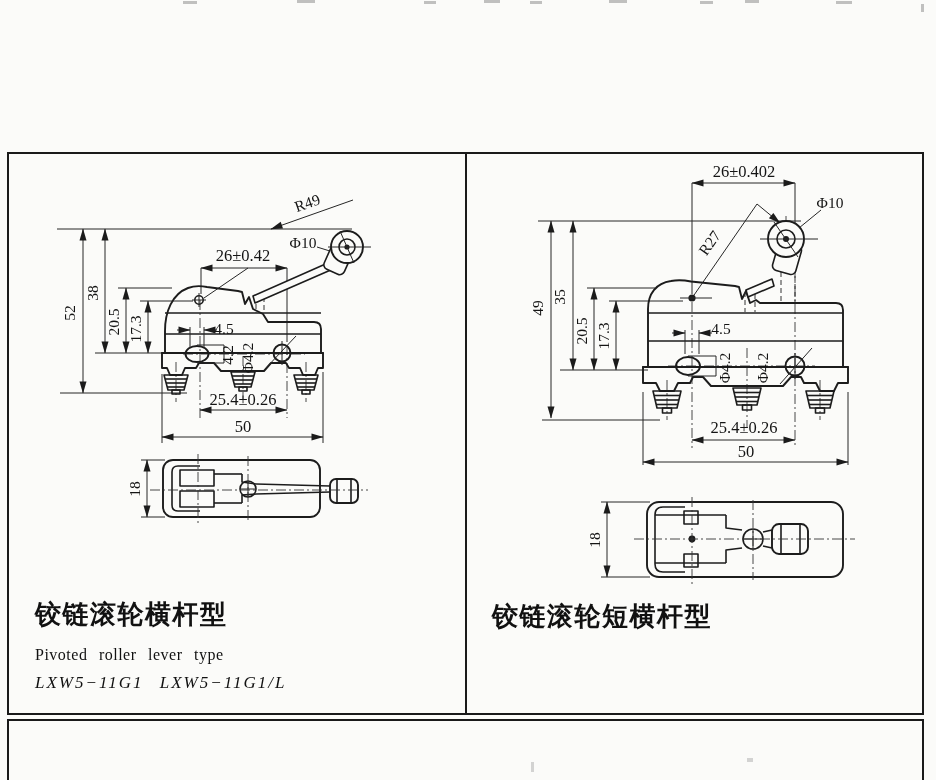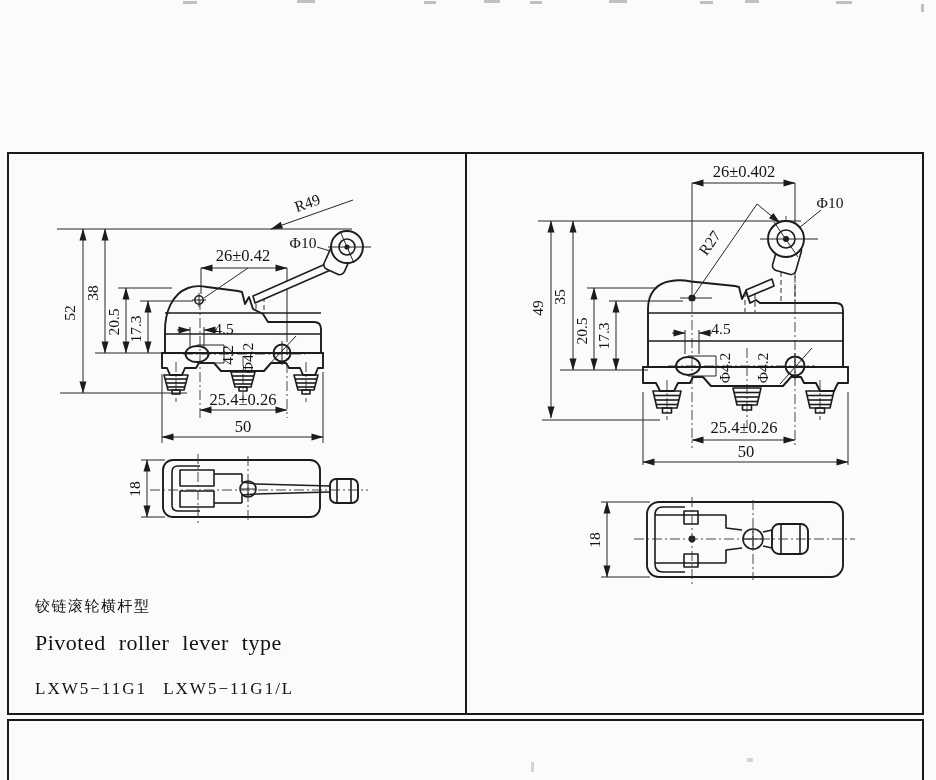--- a/index.html
+++ b/index.html
@@ -13,23 +13,23 @@
   .o{stroke:#1c1c1c;stroke-width:1.9;fill:none;stroke-linejoin:round;stroke-linecap:round;}
   .o2{stroke:#1c1c1c;stroke-width:1.6;fill:none;stroke-linejoin:round;}
   .t{stroke:#262626;stroke-width:1;fill:none;}
   .cl{stroke:#333;stroke-width:.9;fill:none;stroke-dasharray:10 3 2 3;}
   .h{stroke:#333;stroke-width:1;fill:none;stroke-dasharray:5 3;}
   .fw{fill:#fbfbf9;}
   .dim{font:15.5px "Liberation Serif",serif;fill:#141414;}
   .dimb{font:16.5px "Liberation Serif",serif;fill:#141414;}
   
   .caption{position:absolute;color:#111;}
-  .zh{font-family:"Liberation Sans",sans-serif;font-weight:normal;font-size:15px;letter-spacing:1.5px;margin:0;}
-  .en{font-family:"Liberation Serif",serif;font-size:22px;word-spacing:7px;letter-spacing:.5px;margin:14px 0 0 0;}
-  .model{font-family:"Liberation Serif",serif;font-size:17px;letter-spacing:2px;word-spacing:10px;margin:23px 0 0 0;}
+  .zh{font-family:"Liberation Sans",sans-serif;font-weight:bold;font-size:26px;letter-spacing:1.5px;margin:0;}
+  .en{font-family:"Liberation Serif",serif;font-size:16px;word-spacing:7px;letter-spacing:.5px;margin:14px 0 0 0;}
+  .model{font-family:"Liberation Serif",serif;font-size:17px;letter-spacing:2px;word-spacing:10px;margin:9px 0 0 0;font-style:italic;}
 </style>
 </head>
 <body>
 
 <div id="page">
 
   <div class="artifact" style="left:183px;top:1px;width:14px;height:3px"></div>
   <div class="artifact" style="left:297px;top:0;width:18px;height:3px"></div>
   <div class="artifact" style="left:424px;top:1px;width:12px;height:3px"></div>
   <div class="artifact" style="left:484px;top:0;width:16px;height:3px"></div>
@@ -303,15 +303,16 @@
     <line class="cl" x1="753" y1="500" x2="753" y2="580"></line>
     <line class="cl" x1="634" y1="539" x2="855" y2="539"></line>
   </svg>
 
   <div class="caption" style="left:35px;top:597px;width:420px;">
     <p class="zh">铰链滚轮横杆型</p>
     <p class="en">Pivoted roller lever type</p>
     <p class="model">LXW5−11G1 LXW5−11G1/L</p>
   </div>
   <div class="caption" style="left:492px;top:599px;width:420px;">
+    <p class="zh">铰链滚轮短横杆型</p>
   </div>
 
 </div>
 
 </body></html>

